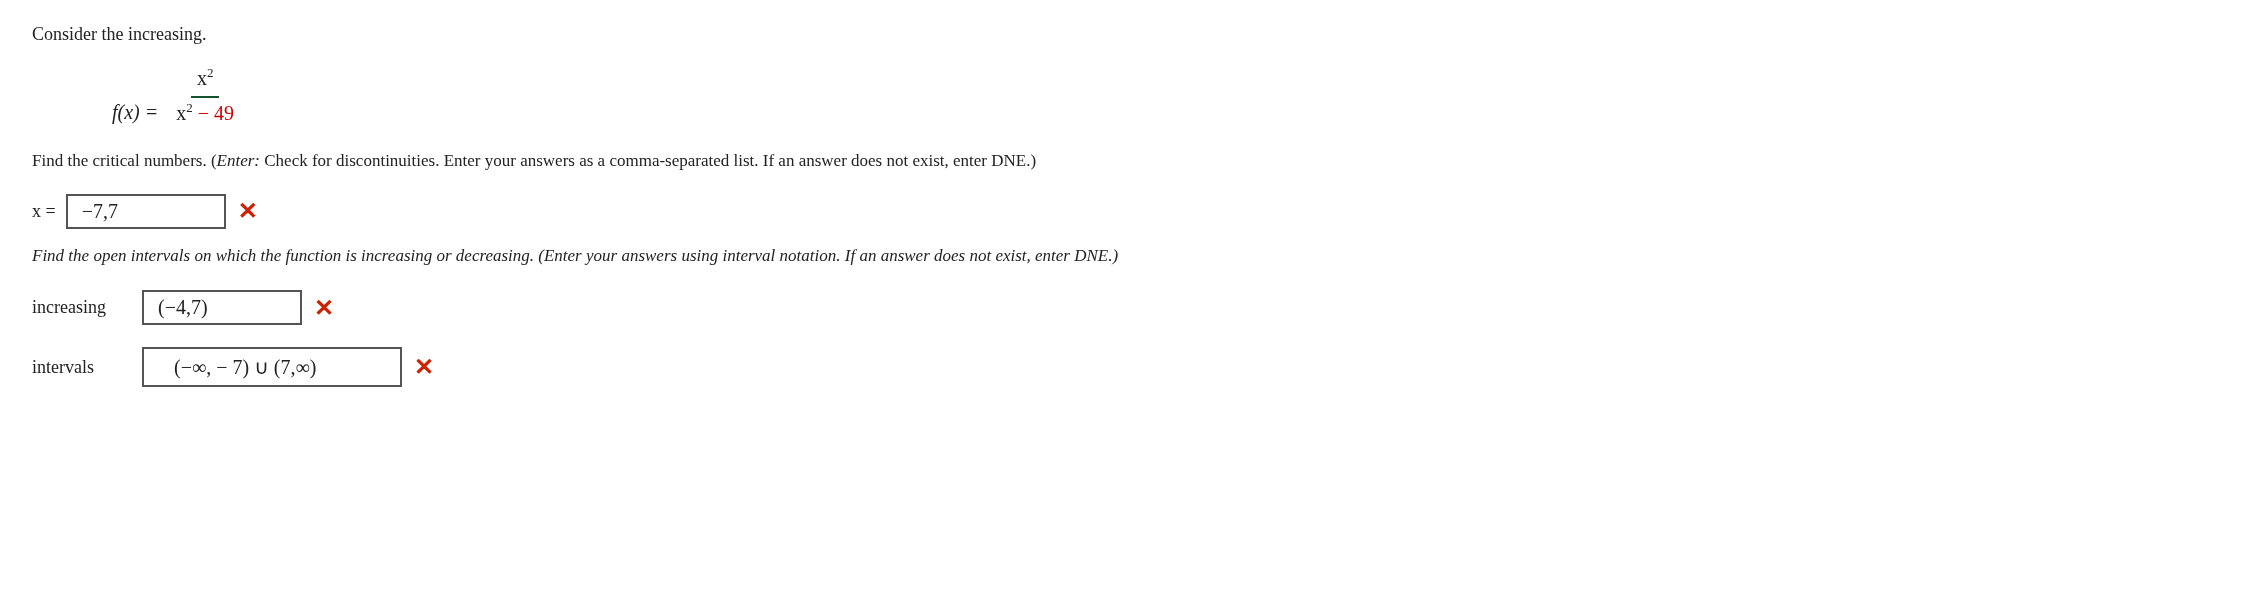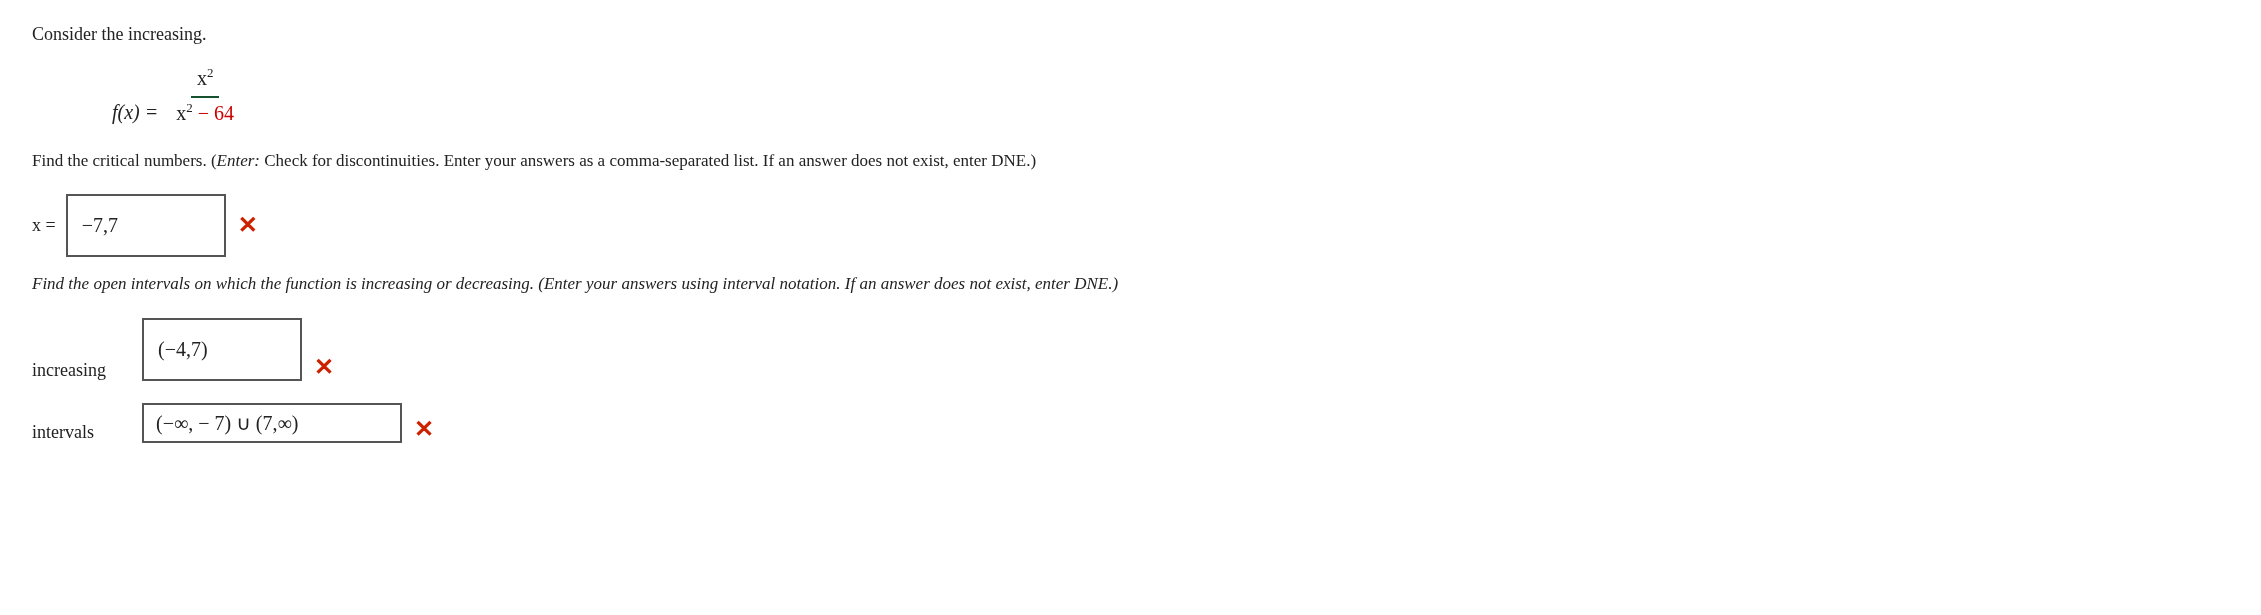--- a/index.html
+++ b/index.html
@@ -80,31 +80,31 @@
     }
 
     .answer-label {
       font-size: 18px;
       margin-right: 10px;
       min-width: 20px;
     }
 
     .answer-input {
       border: 2px solid #555;
-      padding: 18px 14px;
+      padding: 4px 14px;
       font-size: 20px;
       font-family: Georgia, 'Times New Roman', serif;
       min-width: 160px;
       display: inline-block;
       background: #fff;
     }
 
     .answer-input-wide {
       border: 2px solid #555;
-      padding: 6px 12px;
+      padding: 6px 30px;
       font-size: 20px;
       font-family: Georgia, 'Times New Roman', serif;
       min-width: 260px;
       display: inline-block;
       background: #fff;
     }
 
     .x-mark {
       color: #cc2200;
       font-size: 24px;
@@ -114,21 +114,21 @@
 
     .section-instructions {
       font-size: 17px;
       margin-bottom: 22px;
       line-height: 1.5;
       font-style: italic;
     }
 
     .interval-row {
       display: flex;
-      align-items: flex-end;
+      align-items: center;
       margin-bottom: 22px;
     }
 
     .interval-label {
       font-size: 18px;
       min-width: 110px;
       color: #222;
     }
 
     .math-content {
@@ -137,21 +137,21 @@
   </style>
 </head>
 <body>
 
 <p class="intro-text">Consider the increasing.</p>
 
 <div class="formula-block">
   <span class="formula-label">f(x) =</span>
   <span class="fraction">
     <span class="numerator math-content">x<sup>2</sup></span>
-    <span class="denominator math-content">x<sup>2</sup> <span class="red-text">− 64</span></span>
+    <span class="denominator math-content">x<sup>2</sup> <span class="red-text">− 49</span></span>
   </span>
 </div>
 
 <p class="instructions">
   Find the critical numbers. (<span class="italic">Enter:</span> Check for discontinuities. Enter your answers as a comma-separated list. If an answer does not exist, enter DNE.)
 </p>
 
 <div class="answer-row">
   <span class="answer-label">x =</span>
   <span class="answer-input">−7,7</span>

